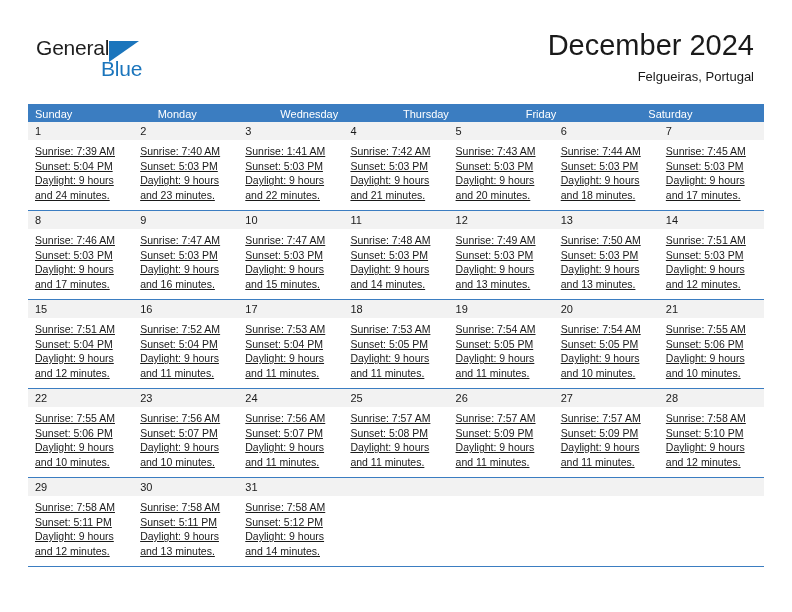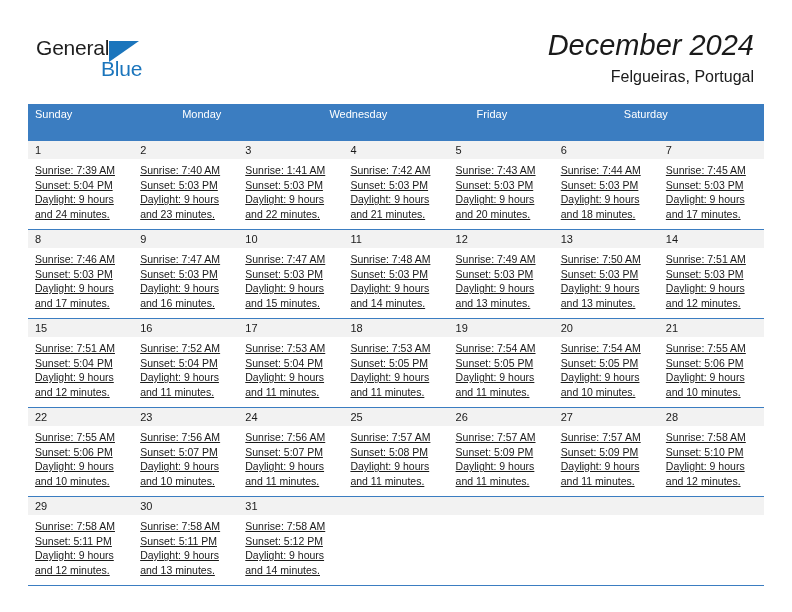--- a/index.html
+++ b/index.html
@@ -75,42 +75,41 @@
     right: 38px;
     top: 28px;
     text-align: right;
   }
   .cal-title {
     font-size: 29px;
     font-weight: normal;
     color: #1a1a1a;
     line-height: 34px;
     white-space: nowrap;
-    font-style: italic;
   }
   .cal-subtitle {
-    font-size: 16px;
+    font-size: 13px;
     color: #1a1a1a;
     line-height: 20px;
     margin-top: 5px;
     white-space: nowrap;
   }
 
   
   .calendar {
     position: absolute;
     left: 28px;
     top: 104px;
     width: 736px;
   }
 
   .weekday-row {
     display: flex;
     width: 736px;
-    height: 37px;
+    height: 18px;
     background: #3b7dc1;
   }
   .weekday-cell {
     flex: 1 1 0;
     font-size: 11px;
     color: #ffffff;
     line-height: 21px;
     padding-left: 7px;
     box-sizing: border-box;
     white-space: nowrap;
@@ -175,20 +174,21 @@
       <div class="cal-subtitle">Felgueiras, Portugal</div>
     </div>
 
   </div>
 
   <div class="calendar">
     <div class="weekday-row" id="weekday-row">
         <div class="weekday-cell">Sunday</div>
         <div class="weekday-cell">Monday</div>
         <div class="weekday-cell">Wednesday</div>
+        <div class="weekday-cell">Thursday</div>
         <div class="weekday-cell">Friday</div>
         <div class="weekday-cell">Saturday</div>
       </div>
     <div id="weeks-container">
         <div class="week-row">
           <div class="week-inner">
             <div class="day-cell">
               <div class="day-number">1</div>
               <div class="day-body">
                 <div class="day-line">Sunrise: 7:39 AM</div>

